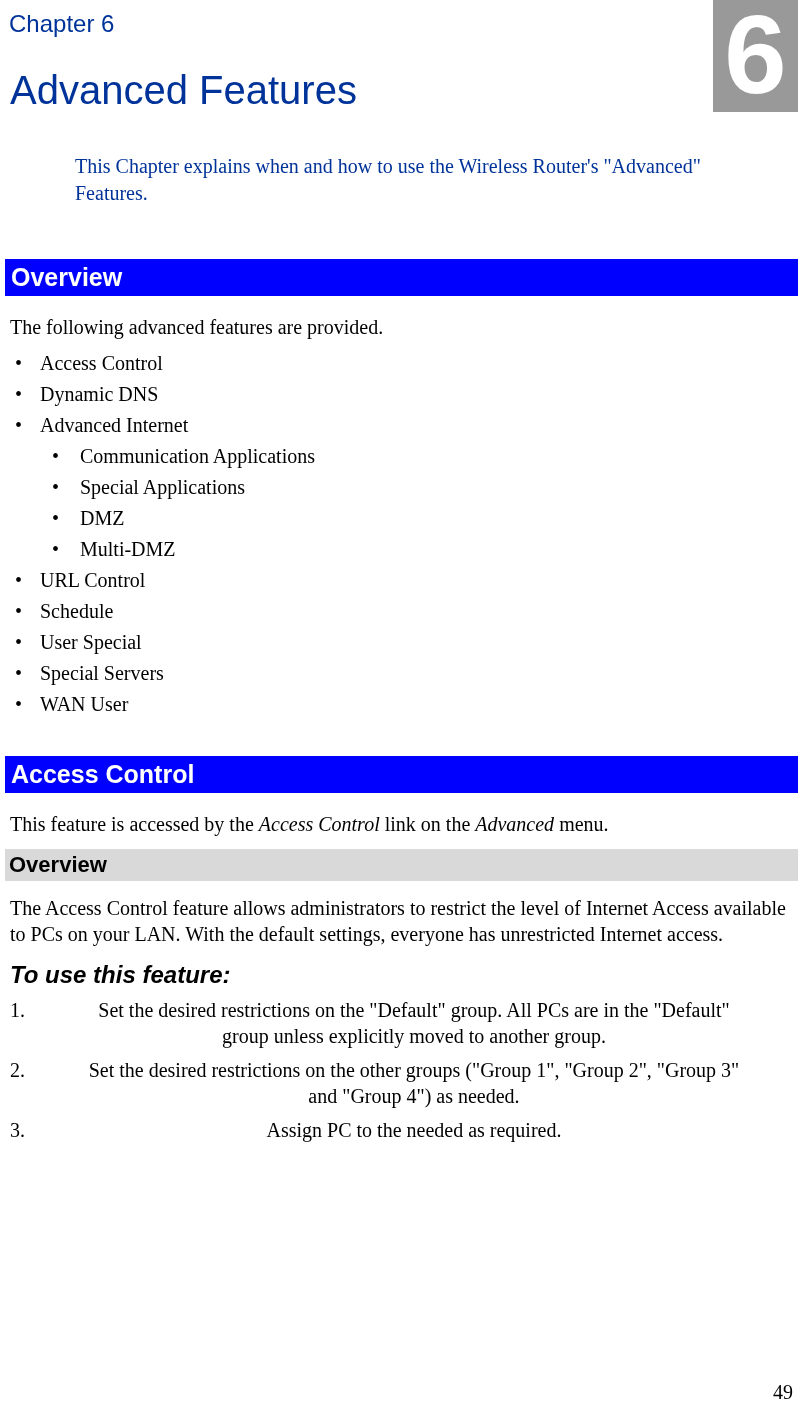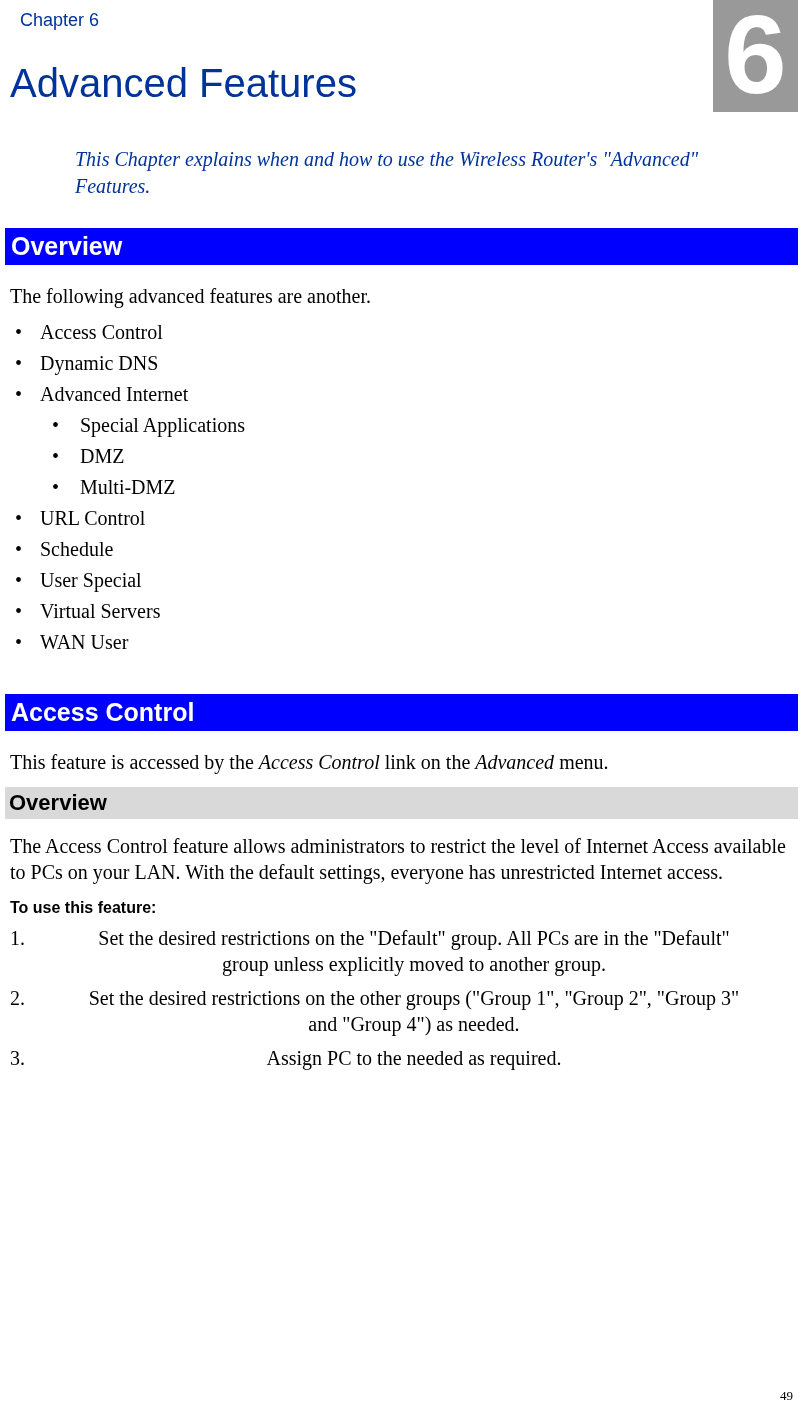--- a/index.html
+++ b/index.html
@@ -12,24 +12,24 @@
     font-size: 20px;
     color: #000;
     background: #fff;
     width: 803px;
     height: 1412px;
     position: relative;
     padding: 0 5px;
   }
   .chapter-label {
     font-family: Verdana, Tahoma, sans-serif;
-    font-size: 18px;
+    font-size: 24px;
     color: #003399;
     margin-top: 10px;
-    margin-left: 15px;
+    margin-left: 4px;
   }
   .chapter-number-block {
     position: absolute;
     top: 0px;
     right: 5px;
     width: 85px;
     height: 112px;
     background: #999999;
     color: #fff;
     font-family: Verdana, Tahoma, sans-serif;
@@ -42,26 +42,25 @@
   .chapter-title {
     font-family: Liberation Sans, sans-serif;
     font-size: 40px;
     color: #003399;
     margin-top: 30px;
     margin-left: 5px;
     margin-bottom: 40px;
   }
   .chapter-intro {
     font-family: 'Times New Roman', Times, serif;
-    font-style: italic;
     color: #003399;
     font-size: 20px;
     margin-left: 70px;
     margin-right: 70px;
-    margin-bottom: 28px;
+    margin-bottom: 52px;
     line-height: 1.35;
   }
   .section-header-blue {
     background: #0000FF;
     color: #fff;
     font-family: Arial, Helvetica, sans-serif;
     font-weight: bold;
     font-size: 25px;
     padding: 4px 6px;
     margin-bottom: 18px;
@@ -106,22 +105,23 @@
     font-family: Arial, Helvetica, sans-serif;
     font-weight: bold;
     font-size: 22px;
     padding: 3px 4px;
     margin-bottom: 14px;
     margin-top: 10px;
   }
   .subheading-bold {
     font-family: Arial, Helvetica, sans-serif;
     font-weight: bold;
-    font-size: 16px;
+    font-size: 24px;
     margin: 14px 5px 6px 5px;
+    font-style: italic;
   }
   ol.numbered {
     list-style: none;
     counter-reset: steps;
     margin-left: 5px;
   }
   ol.numbered > li {
     counter-increment: steps;
     position: relative;
     padding-left: 40px;
@@ -136,56 +136,57 @@
   }
   ol.numbered > li .hanging {
     display: block;
     padding-left: 30px;
     text-align: center;
   }
   .page-number {
     position: absolute;
     bottom: 8px;
     right: 10px;
-    font-size: 13px;
+    font-size: 20px;
   }
   .italic {
     font-style: italic;
   }
 </style>
 </head>
 <body>
 
 <div class="chapter-label">Chapter 6</div>
 
 <div class="chapter-number-block">6</div>
 
 <div class="chapter-title">Advanced Features</div>
 
 <div class="chapter-intro">This Chapter explains when and how to use the Wireless Router's "Advanced" Features.</div>
 
 <div class="section-header-blue">Overview</div>
 
-<div class="body-text">The following advanced features are another.</div>
+<div class="body-text">The following advanced features are provided.</div>
 
 <ul class="bullet-list">
   <li>Access Control</li>
   <li>Dynamic DNS</li>
   <li>
     <span>Advanced Internet</span>
     <ul class="nested">
+      <li>Communication Applications</li>
       <li>Special Applications</li>
       <li>DMZ</li>
       <li>Multi-DMZ</li>
     </ul>
   </li>
   <li>URL Control</li>
   <li>Schedule</li>
   <li>User Special</li>
-  <li>Virtual Servers</li>
+  <li>Special Servers</li>
   <li>WAN User</li>
 </ul>
 
 <div class="section-header-blue">Access Control</div>
 
 <div class="body-text">
   <span>This feature is accessed by the </span><span class="italic">Access Control</span><span> link on the </span><span class="italic">Advanced</span><span> menu.</span>
 </div>
 
 <div class="subsection-gray">Overview</div>

